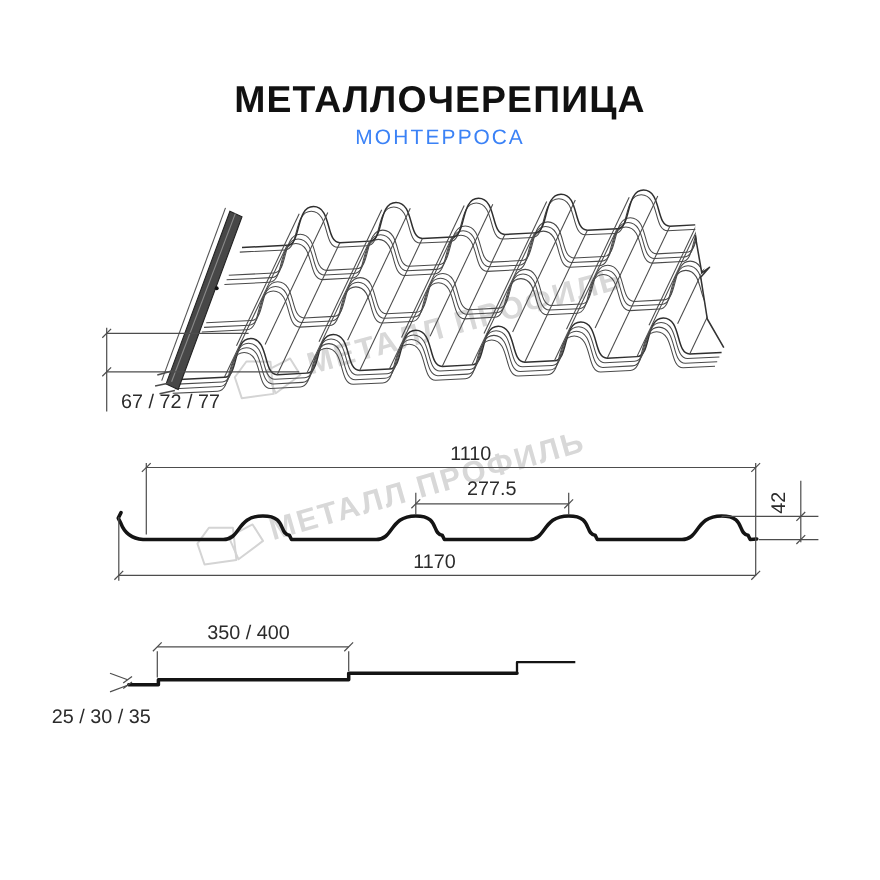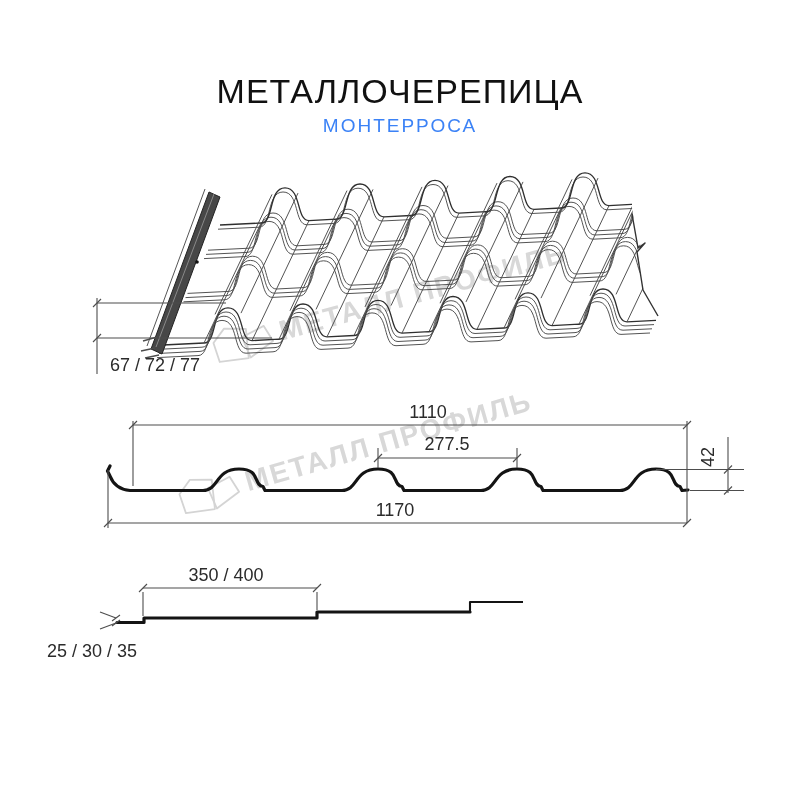--- a/index.html
+++ b/index.html
@@ -3,21 +3,21 @@
 <meta charset="utf-8">
 <style>
   :root{
     --bg:#ffffff; --title:#111111; --heavy:#141414; --line:#3f3f3f;
     --dim:#4d4d4d; --txt:#2b2b2b; --wm:#d8d8d8;
   }
   html,body{margin:0;padding:0;background:var(--bg);}
   #canvas{position:relative;width:800px;height:800px;background:var(--bg);overflow:hidden;
           font-family:"Liberation Sans", sans-serif;}
   .title{position:absolute;top:72px;left:0;width:800px;text-align:center;
-         font-size:34px;font-weight:400;letter-spacing:1px;color:var(--title);}
+         font-size:34px;font-weight:700;letter-spacing:1px;color:var(--title);}
   .subtitle{position:absolute;top:115px;left:0;width:800px;text-align:center;
          font-size:19px;font-weight:500;letter-spacing:2px;color:#3b82f6;}
   svg{position:absolute;top:0;left:0;}
   .heavy{fill:none;stroke:var(--heavy);stroke-width:3.2;stroke-linejoin:round;stroke-linecap:round;}
   .heavy2{fill:none;stroke:var(--heavy);stroke-width:2.1;stroke-linejoin:round;}
   .dim line{stroke:var(--dim);stroke-width:1.1;}
   .tick{stroke:var(--dim);stroke-width:1.4;}
   .dim text{fill:var(--txt);font-size:18px;font-family:"Liberation Sans",sans-serif;}
   .ln{fill:none;stroke:#333;stroke-width:1.4;stroke-linejoin:round;}
   .wm{fill:var(--wm);font-size:28px;font-weight:bold;letter-spacing:2px;

